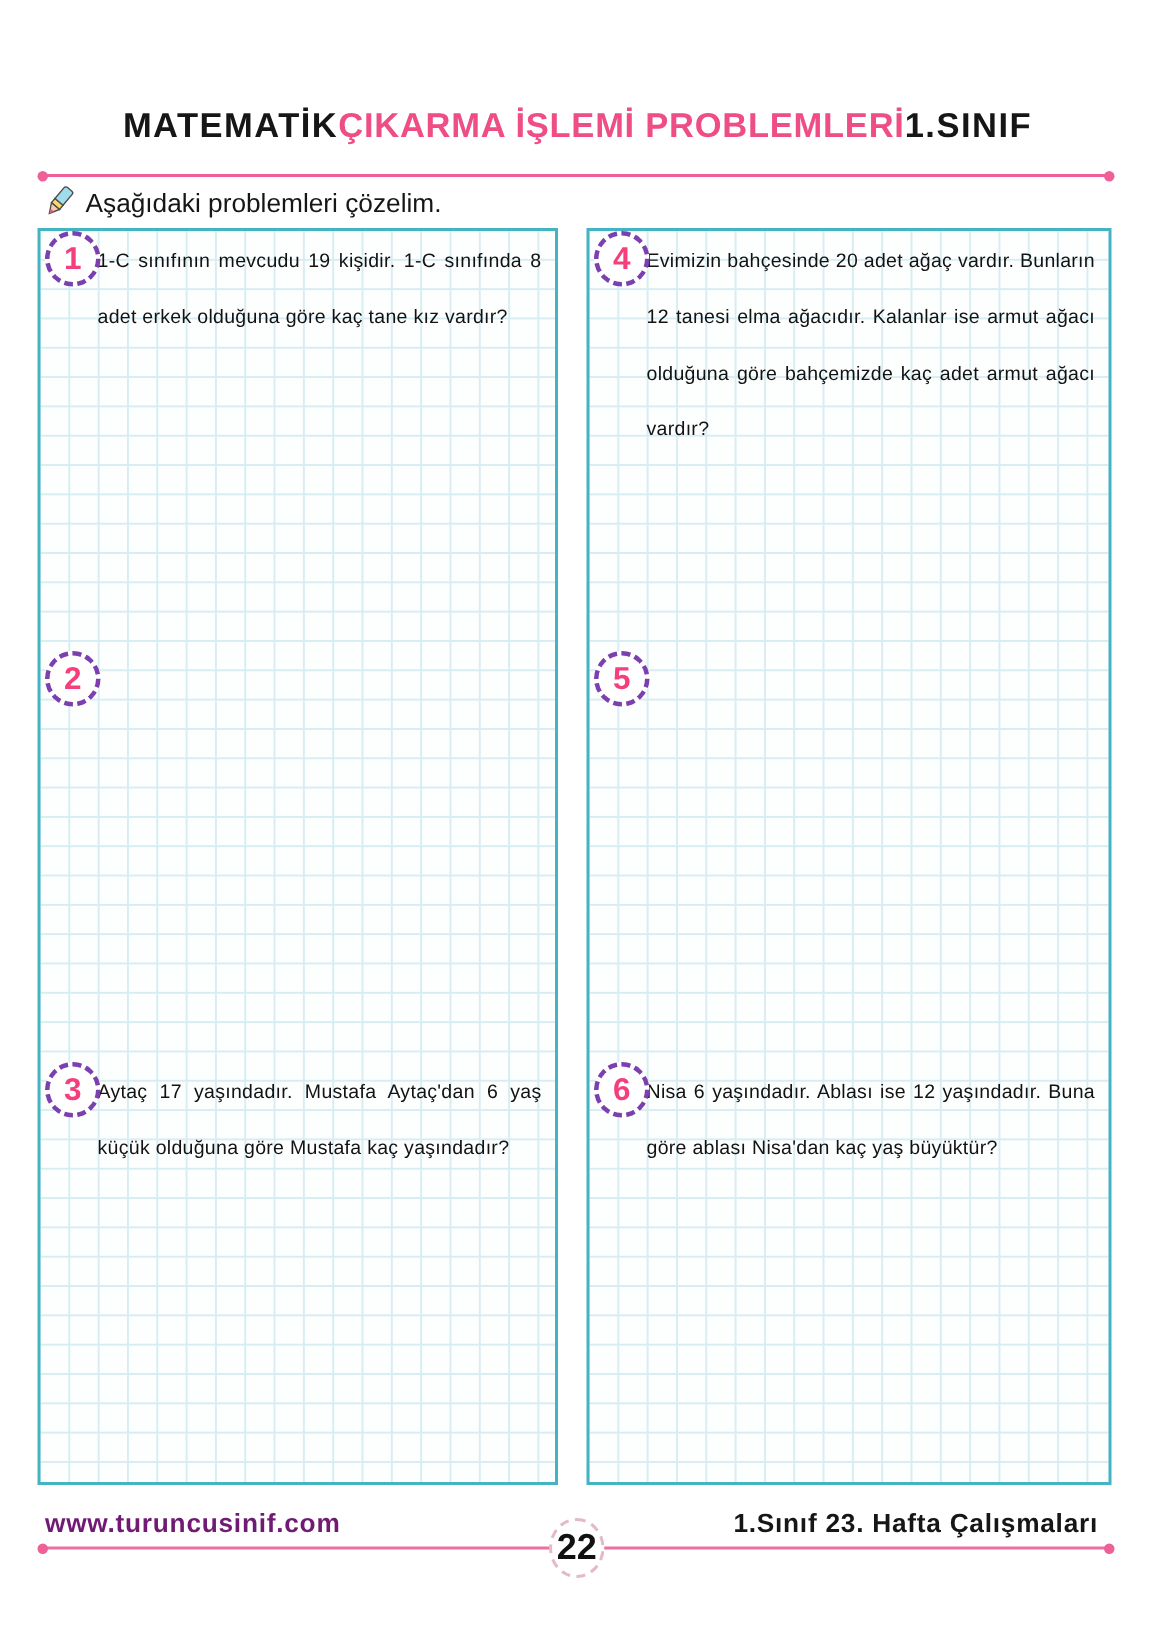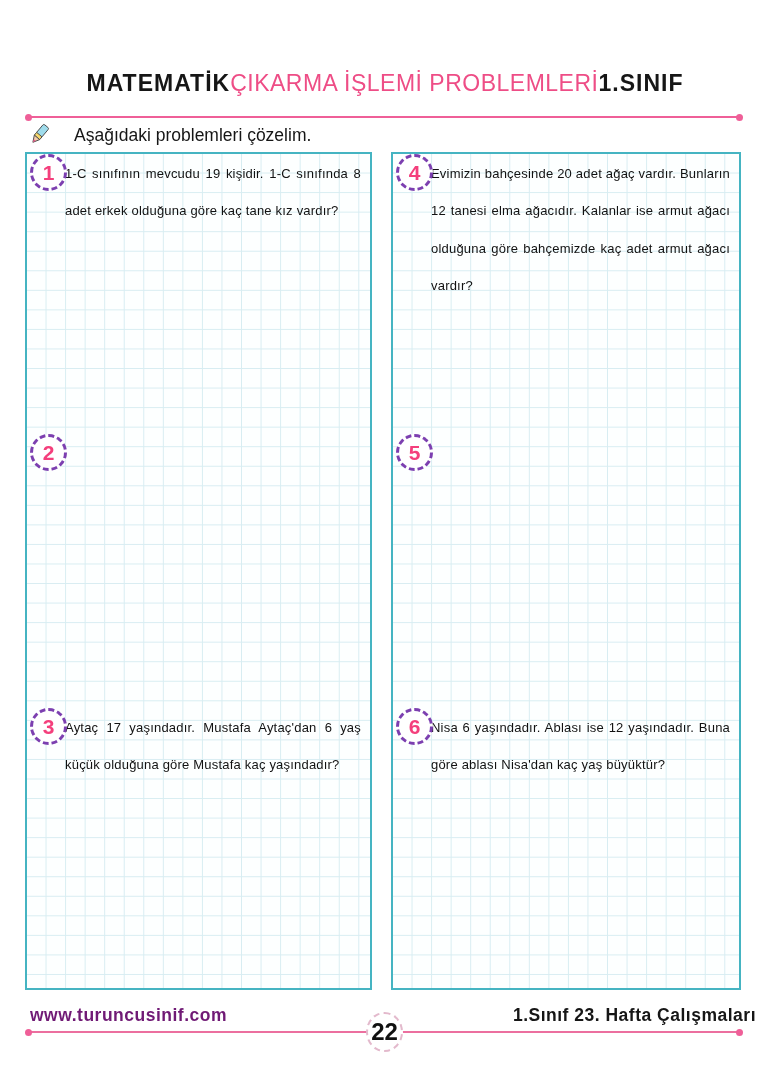--- a/index.html
+++ b/index.html
@@ -10,36 +10,36 @@
   }
   
   .header {
     position:absolute; top:70px; left:30px; right:28px;
     display:flex; justify-content:center; align-items:baseline;
   }
   .subject, .grade {
     font-size:23px; font-weight:bold; color:#161616; letter-spacing:1px;
   }
   .title {
-    font-size:23px; font-weight:normal; color:#ee4d86; letter-spacing:0.5px;
+    font-size:23px; font-weight:bold; color:#ee4d86; letter-spacing:0.5px;
   }
   .rule {
     position:absolute; height:2px; background:#ef5f98;
   }
   .rule::before, .rule::after {
     content:""; position:absolute; width:7px; height:7px; border-radius:50%;
     background:#ef5f98; top:-2.5px;
   }
   .rule::before { left:-3px; }
   .rule::after { right:-3px; }
   .rule-top { top:116px; left:28px; right:28px; }
   
   .instruction {
     position:absolute; top:123px; left:28px;
-    display:flex; align-items:center; gap:24px;
+    display:flex; align-items:center; gap:7px;
     font-size:17.5px; color:#161616; font-weight:normal;
   }
   .pencil { display:inline-flex; width:22px; height:24px; }
   
   .box {
     position:absolute; top:152px; height:838px;
     border:2px solid #45b4c2;
     background-color:#fdffff;
     background-image:
       linear-gradient(#d8edf2 1px, transparent 1px),
@@ -63,21 +63,21 @@
     font-size:13px; line-height:37.3px; color:#121212;
     text-align:justify; text-align-last:left; letter-spacing:0.2px;
   }
   
   .rule-bottom { top:1031px; left:28px; right:28px; background:#ec6f9f; }
   .footer-left {
     position:absolute; top:1005px; left:30px;
     font-size:17.5px; font-weight:bold; color:#701a75; letter-spacing:0.5px;
   }
   .footer-right {
-    position:absolute; top:1005px; right:12px;
+    position:absolute; top:1005px; right:36px;
     font-size:17.5px; font-weight:bold; color:#161616; letter-spacing:0.5px;
   }
   .page-circle {
     position:absolute; top:1012px; left:366px; width:37px; height:40px;
     background:#ffffff; border:2px dashed #e3b9cc; border-radius:50%;
     display:flex; align-items:center; justify-content:center;
     font-size:24px; font-weight:bold; color:#111111; z-index:3;
   }
 </style>
 </head>

